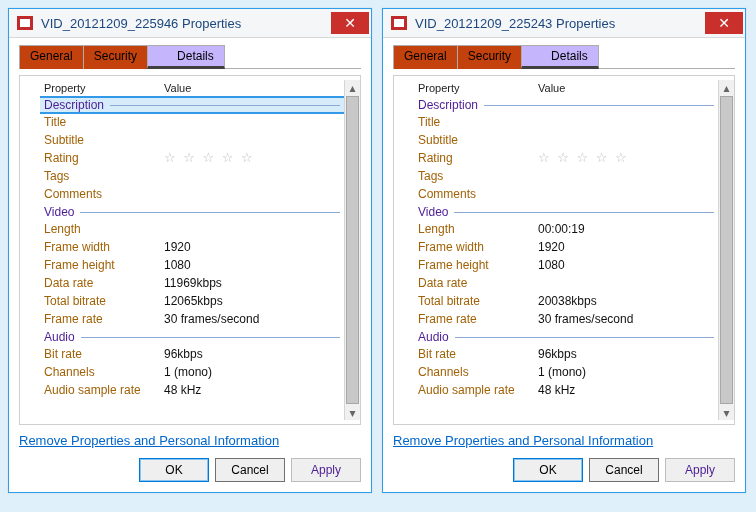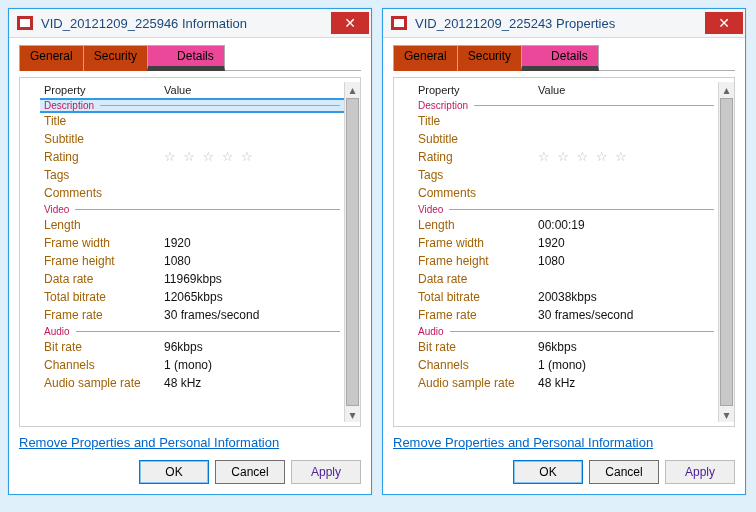--- a/index.html
+++ b/index.html
@@ -6,27 +6,27 @@
   .desktop{display:flex;gap:10px;}
   .window{width:362px;background:#fff;border:1px solid #2e9ee8;box-shadow:0 0 1px rgba(0,0,0,.2);}
   .titlebar{background:#f5f6f7;height:28px;display:flex;align-items:center;border-bottom:1px solid #d8d8d8;}
   .sysicon{width:20px;height:20px;margin:0 6px;display:flex;align-items:center;justify-content:center;}
   .sysicon span{display:inline-block;width:12px;height:10px;border:2px solid #c12a2a;background:#fff;box-shadow:inset 0 0 0 1px #c12a2a;}
   .titletext{flex:1;color:#1b477e;font-size:13px;white-space:nowrap;overflow:hidden;}
   .closebtn{width:38px;height:22px;background:#c9302c;color:#fff;display:flex;align-items:center;justify-content:center;margin-right:2px;font-size:14px;line-height:1;cursor:pointer;}
   .body{padding:6px 10px 10px;}
   .tabs{display:flex;border-bottom:1px solid #adadad;margin-bottom:6px;}
   .tab{padding:3px 10px;border:1px solid #adadad;border-bottom:none;background:#c2410c;margin-right:-1px;position:relative;top:1px;cursor:pointer;}
-  .tab.active{background:#ec4899;border-bottom:5px solid #404040;padding-left:29px;}
+  .tab.active{background:#c4b5fd;border-bottom:3px solid #404040;padding-left:29px;}
   .panel{border:1px solid #cfcfcf;padding:4px 0 4px 20px;display:flex;height:340px;}
   .scrollhost{flex:1;overflow:hidden;}
   .hdr{display:flex;font-size:11px;color:#222;padding:2px 4px;}
   .hdr .c1{width:120px;}.hdr .c2{flex:1;}
   .sectionrow{display:flex;align-items:center;margin:2px 0 1px;}
-  .sectionrow .label{color:#be185d;font-size:10px;padding-left:4px;}
+  .sectionrow .label{color:#4c1d95;font-size:12px;padding-left:4px;}
   .sectionrow .line{flex:1;height:1px;background:#8da9d6;margin-left:6px;margin-right:4px;}
   .section-selected{outline:2px solid #3199e8;background:#d6ecfb;}
   .row{display:flex;padding:1px 4px;font-size:12px;line-height:16px;}
   .row .c1{width:120px;color:#a16207;}
   .row .c2{flex:1;color:#111;}
   .stars{letter-spacing:2px;color:#c0c0c0;font-size:13px;}
   .scrollbar{width:15px;background:#f0f0f0;border-left:1px solid #d5d5d5;display:flex;flex-direction:column;justify-content:space-between;}
   .sb-btn{height:15px;display:flex;align-items:center;justify-content:center;color:#666;cursor:pointer;}
   .sb-thumb{flex:1;background:#c8c8c8;margin:1px;border:1px solid #a7a7a7;}
   .link{color:#0066cc;text-decoration:underline;font-size:13px;margin:8px 0 4px;display:inline-block;}
@@ -37,21 +37,21 @@
 </style>
 </head>
 <body>
 
 <div class="desktop" id="desktop">
     <div class="window">
       <div class="titlebar">
         <div class="sysicon">
           <span></span>
         </div>
-        <div class="titletext">VID_20121209_225946 Information</div>
+        <div class="titletext">VID_20121209_225946 Properties</div>
         <div class="closebtn">
           <span>✕</span>
         </div>
       </div>
       <div class="body"><div class="tabs">
           <div class="tab">General</div>
           <div class="tab">Security</div>
           <div class="tab active">Details</div>
         </div><div class="panel">
           <div class="scrollhost">

